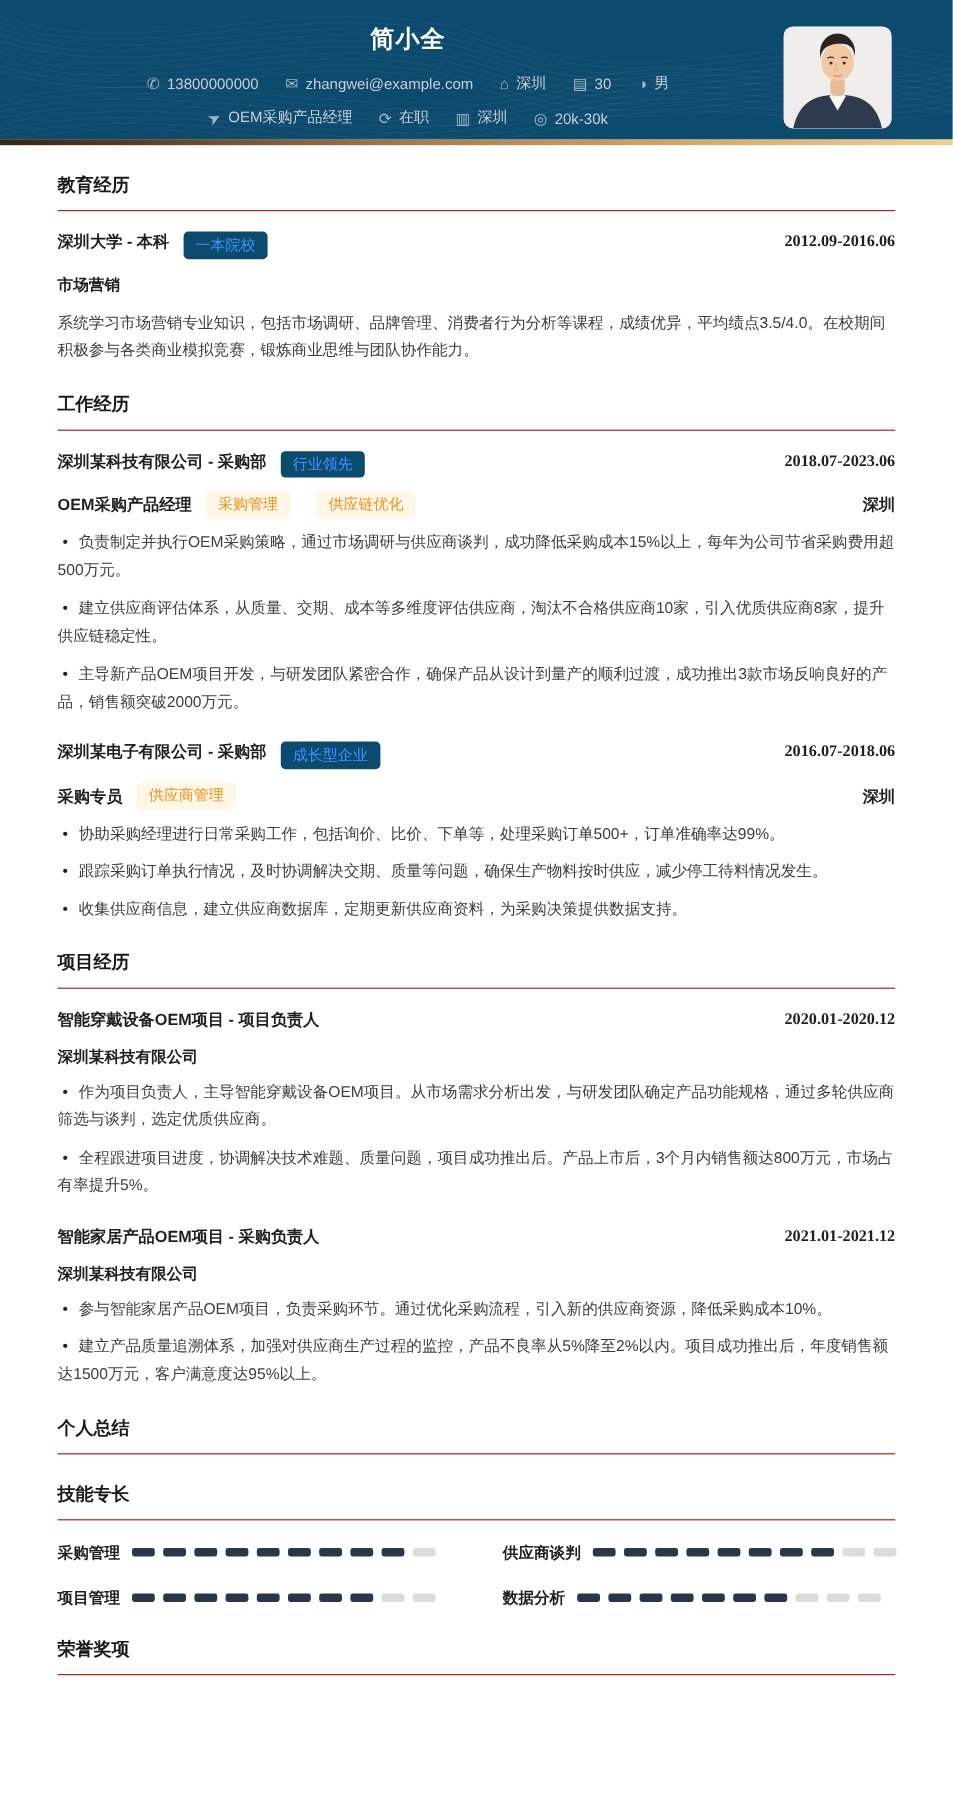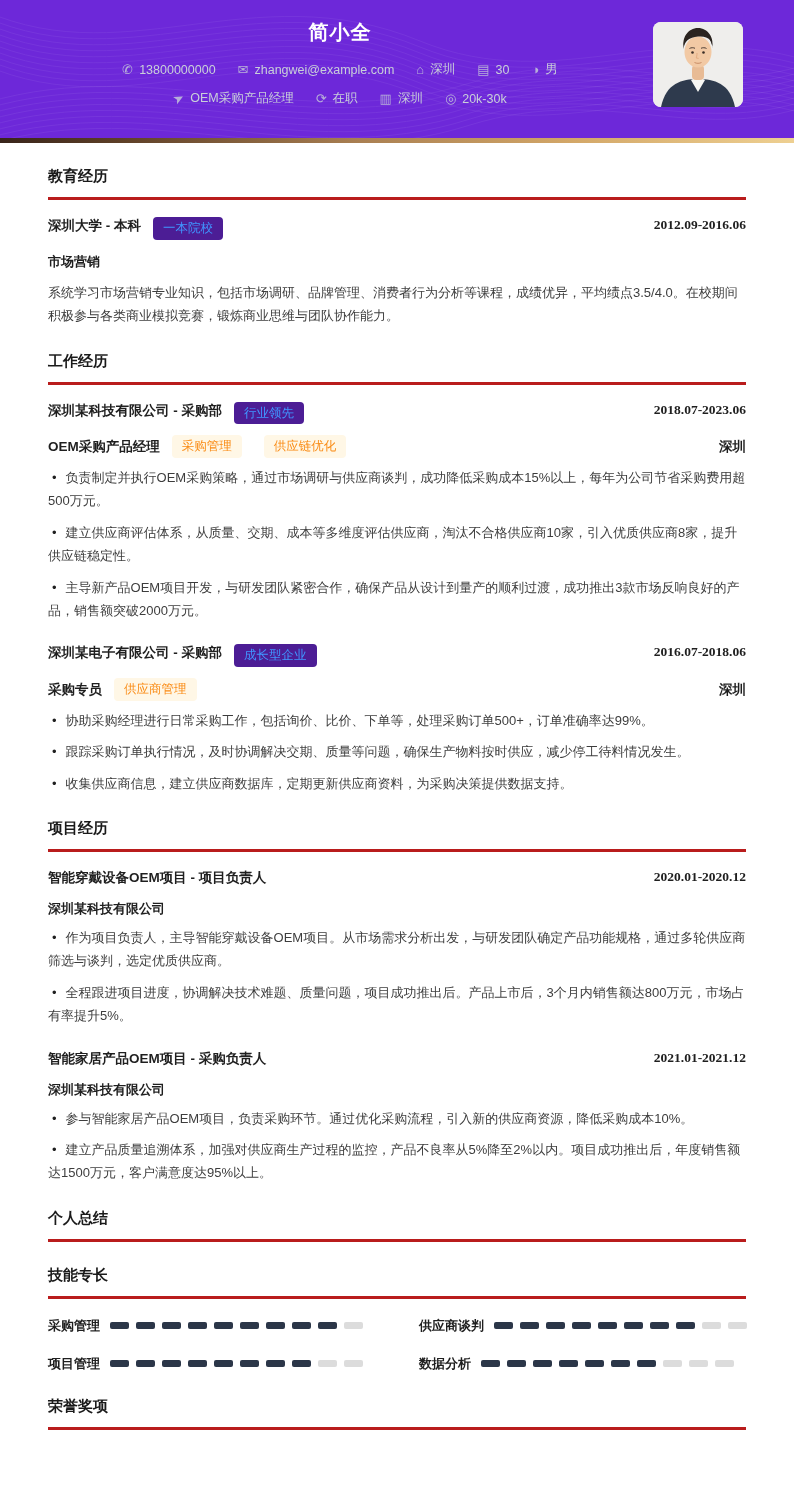--- a/index.html
+++ b/index.html
@@ -3,45 +3,45 @@
 <meta charset="utf-8">
 <style>
   * { box-sizing: border-box; }
   html,body { margin:0; padding:0; }
   body {
     width:794px; background:#ffffff; color:#333;
     font-family:"Liberation Sans","DejaVu Sans",sans-serif;
     font-size:13px;
   }
   
-  .header { position:relative; background:#6d28d9; height:138px; overflow:hidden; }
+  .header { position:relative; background:#0c4a6e; height:116px; overflow:hidden; }
   .waves { position:absolute; inset:0; width:100%; height:100%; }
   .header-inner { position:relative; padding-right:114px; text-align:center; color:#c9cfd9; }
   .name { margin-top:19px; font-size:20px; font-weight:600; color:#ffffff; letter-spacing:1px; }
   .contact-row { margin-top:15px; display:flex; justify-content:center; align-items:center; gap:22px; font-size:12.5px; }
   .contact-row.second { margin-top:12px; }
   .contact-item { display:inline-flex; align-items:center; gap:6px; white-space:nowrap; }
   .contact-item .icon { font-size:13px; opacity:.8; line-height:1; }
   .send-rot { display:inline-block; transform:rotate(-28deg); }
   .photo { position:absolute; top:22px; right:51px; width:90px; height:85px; border-radius:8px; overflow:hidden; background:#efeeec; }
   .photo svg { display:block; width:100%; height:100%; }
   .gold-bar { height:5px; background:linear-gradient(90deg,#38241a 0%,#5d3f27 15%,#a97f52 45%,#d3a768 72%,#eed092 100%); }
 
   
   .content { padding:0 48px 26px 48px; }
   .section { margin-top:24px; }
-  .section-title { font-size:15px; font-weight:700; color:#1a1a1a; padding-bottom:11px; border-bottom:3px solid #b91c1c; }
+  .section-title { font-size:15px; font-weight:700; color:#1a1a1a; padding-bottom:11px; border-bottom:1px solid #b91c1c; }
   .entry-head { margin-top:17px; display:flex; align-items:flex-start; }
   .entry-title { font-size:13.5px; font-weight:700; color:#1f1f1f; }
   .entry-date { margin-left:auto; font-size:13.5px; font-weight:700; color:#1f1f1f; white-space:nowrap;font-family:Liberation Serif, serif; }
   .entry-sub { margin-top:11px; display:flex; align-items:center; }
   .sub-title { font-size:13.5px; font-weight:700; color:#1f1f1f; }
   .entry-loc { margin-left:auto; font-size:13.5px; font-weight:700; color:#1f1f1f; }
   .tag { display:inline-block; margin-left:12px; padding:2px 10px; border-radius:4px; font-size:12.5px; font-weight:400; line-height:1.5; }
-  .tag.blue { background:#4c1d95; color:#4096ff; }
+  .tag.blue { background:#0c4a6e; color:#4096ff; }
   .tag.orange { background:#fff7e6; color:#fa8c16; }
   .tag + .tag { margin-left:22px; }
   .para { margin:10px 0 0 0; line-height:1.8; color:#3d3d3d; }
   .bold-line { margin-top:13px; font-size:13px; font-weight:700; color:#1f1f1f; }
   .bullet { margin:8px 0 0 0; line-height:1.8; color:#3d3d3d; }
   .bullet::before { content:"•"; color:#1f1f1f; margin:0 9px 0 4px; }
   .job { margin-bottom:22px; }
   .job:last-child, .proj:last-child { margin-bottom:0;margin-top:15px; }
   .proj { margin-bottom:22px; }
 

